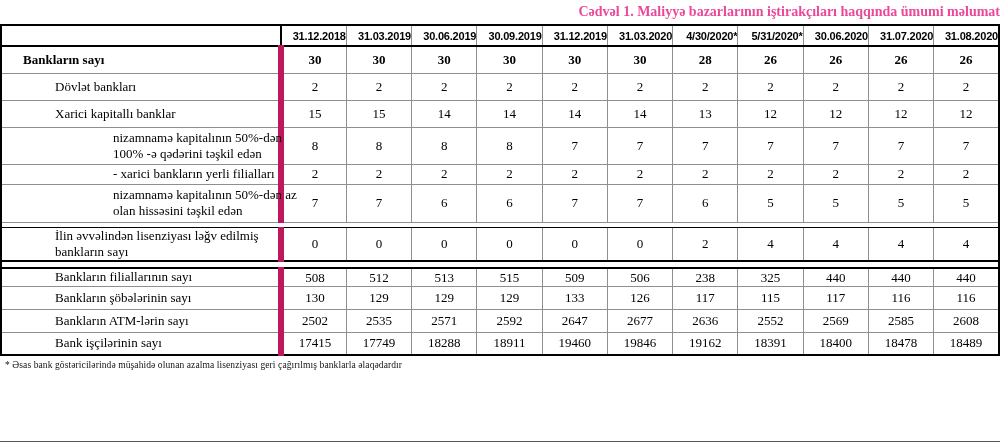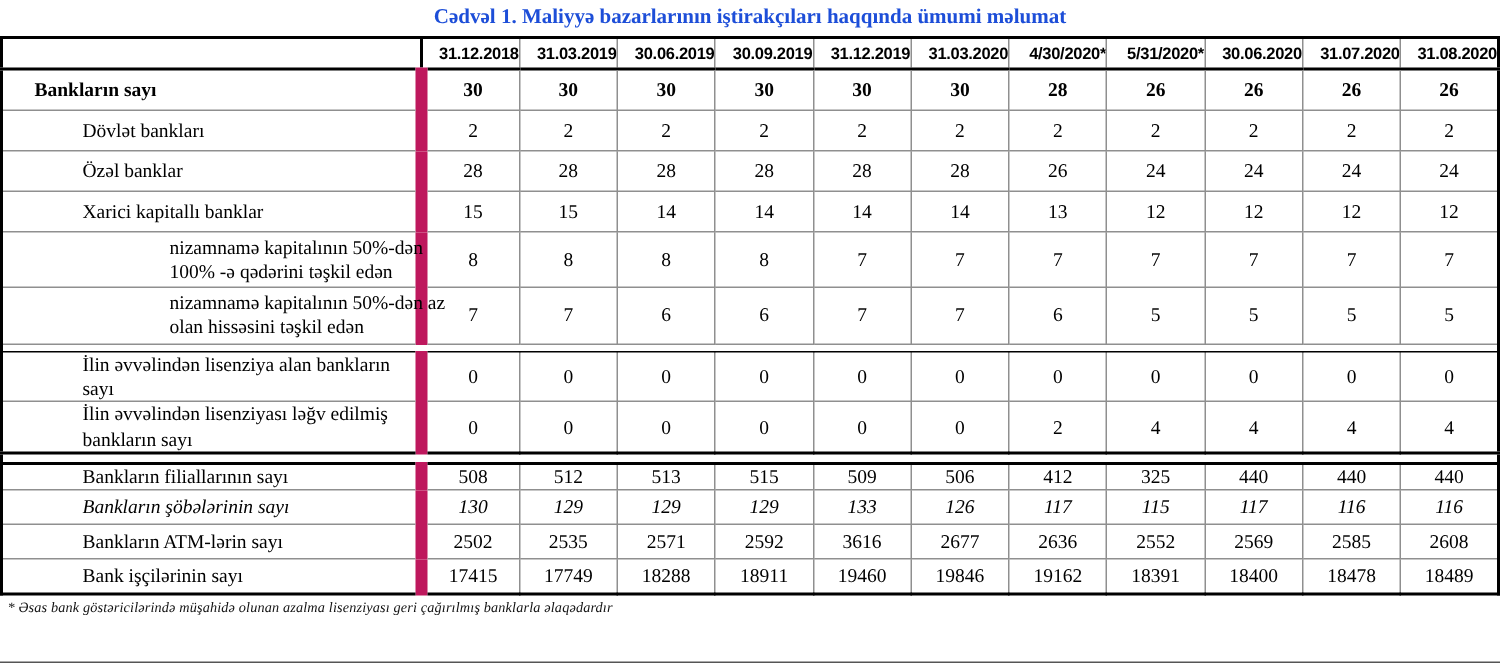--- a/index.html
+++ b/index.html
@@ -1,53 +1,53 @@
 <!DOCTYPE html>
 <html><head>
 <meta charset="utf-8">
 <style>
   html,body{margin:0;padding:0;}
   body{
     width:1000px;height:443px;background:#ffffff;position:relative;overflow:hidden;
     font-family:"Liberation Serif","DejaVu Serif",serif;color:#000;
   }
   .title{
-    text-align:center;font-weight:bold;font-size:14px;line-height:1.1;
-    padding:4px 0 5px 0;color:#1d4ed8;
+    text-align:right;font-weight:bold;font-size:14px;line-height:1.1;
+    padding:4px 0 5px 0;color:#ec4899;
   }
   table.main{
     border-collapse:collapse;table-layout:fixed;width:1000px;
     border:2px solid #000;
   }
   col.labcol{width:280px;}
   th,td{border:1px solid #8f8f8f;padding:0;vertical-align:middle;}
   thead th{
     border-bottom:2px solid #000;
     font-family:"Liberation Sans","DejaVu Sans",sans-serif;
     font-weight:bold;font-size:11px;letter-spacing:-0.2px;
     height:19px;text-align:right;white-space:nowrap;overflow:hidden;
   }
   th.corner{border-right:2px solid #000;}
   td.lab{
-    border-right:8px solid #be185d;font-size:13px;line-height:1.25;
+    border-right:6px solid #be185d;font-size:13px;line-height:1.25;
     text-align:left;
   }
   td.lab div{white-space:nowrap;}
   .ind1{padding-left:21px;}
   .ind2{padding-left:53px;}
   .ind3{padding-left:111px;}
   td.val{text-align:center;font-size:13px;}
   .b{font-weight:bold;}
   tr.sep td{
     border-left:none;border-right:none;background:#fff;
   }
   tr.sep.thin td{border-top:1px solid #000;border-bottom:1px solid #000;height:4px;}
   tr.sep.thick td{border-top:2px solid #000;border-bottom:2px solid #000;height:5px;}
   .footnote{
-    font-size:9.5px;color:#111;padding:4px 0 0 5px;letter-spacing:0.1px;font-style:italic;
+    font-size:9.5px;color:#111;padding:4px 0 0 5px;letter-spacing:0.1px;
   }
   .bottom-line{
     position:absolute;left:0;right:0;bottom:1px;border-top:1px solid #555;height:0;
   }
 </style>
 </head>
 <body>
 
 <div class="title">Cədvəl 1. Maliyyə bazarlarının iştirakçıları haqqında ümumi məlumat</div>
 
@@ -95,34 +95,20 @@
         <td class="val">2</td>
         <td class="val">2</td>
         <td class="val">2</td>
         <td class="val">2</td>
         <td class="val">2</td>
         <td class="val">2</td>
         <td class="val">2</td>
         <td class="val">2</td>
       </tr>
       <tr style="height: 27px;">
-        <td class="lab ind2">Özəl banklar</td>
-        <td class="val">28</td>
-        <td class="val">28</td>
-        <td class="val">28</td>
-        <td class="val">28</td>
-        <td class="val">28</td>
-        <td class="val">28</td>
-        <td class="val">26</td>
-        <td class="val">24</td>
-        <td class="val">24</td>
-        <td class="val">24</td>
-        <td class="val">24</td>
-      </tr>
-      <tr style="height: 27px;">
         <td class="lab ind2">Xarici kapitallı banklar</td>
         <td class="val">15</td>
         <td class="val">15</td>
         <td class="val">14</td>
         <td class="val">14</td>
         <td class="val">14</td>
         <td class="val">14</td>
         <td class="val">13</td>
         <td class="val">12</td>
         <td class="val">12</td>
@@ -139,56 +125,53 @@
         <td class="val">8</td>
         <td class="val">8</td>
         <td class="val">7</td>
         <td class="val">7</td>
         <td class="val">7</td>
         <td class="val">7</td>
         <td class="val">7</td>
         <td class="val">7</td>
         <td class="val">7</td>
       </tr>
+      <tr style="height: 20px;">
+        <td class="lab ind3">-  xarici bankların yerli filialları</td>
+        <td class="val">2</td>
+        <td class="val">2</td>
+        <td class="val">2</td>
+        <td class="val">2</td>
+        <td class="val">2</td>
+        <td class="val">2</td>
+        <td class="val">2</td>
+        <td class="val">2</td>
+        <td class="val">2</td>
+        <td class="val">2</td>
+        <td class="val">2</td>
+      </tr>
       <tr style="height: 38px;">
         <td class="lab ind3">
           <div>nizamnamə kapitalının 50%-dən az</div>
           <div>olan hissəsini  təşkil edən</div>
         </td>
         <td class="val">7</td>
         <td class="val">7</td>
         <td class="val">6</td>
         <td class="val">6</td>
         <td class="val">7</td>
         <td class="val">7</td>
         <td class="val">6</td>
         <td class="val">5</td>
         <td class="val">5</td>
         <td class="val">5</td>
         <td class="val">5</td>
       </tr>
       <tr class="sep thin" style="height: 4px;">
         <td colspan="12"></td>
-      </tr>
-      <tr style="height: 33px;">
-        <td class="lab ind2">
-          <div>İlin əvvəlindən lisenziya alan bankların</div>
-          <div>sayı</div>
-        </td>
-        <td class="val">0</td>
-        <td class="val">0</td>
-        <td class="val">0</td>
-        <td class="val">0</td>
-        <td class="val">0</td>
-        <td class="val">0</td>
-        <td class="val">0</td>
-        <td class="val">0</td>
-        <td class="val">0</td>
-        <td class="val">0</td>
-        <td class="val">0</td>
       </tr>
       <tr style="height: 32px;">
         <td class="lab ind2">
           <div>İlin əvvəlindən lisenziyası ləğv edilmiş</div>
           <div>bankların sayı</div>
         </td>
         <td class="val">0</td>
         <td class="val">0</td>
         <td class="val">0</td>
         <td class="val">0</td>
@@ -204,47 +187,47 @@
         <td colspan="12"></td>
       </tr>
       <tr style="height: 16px;">
         <td class="lab ind2">Bankların filiallarının sayı</td>
         <td class="val">508</td>
         <td class="val">512</td>
         <td class="val">513</td>
         <td class="val">515</td>
         <td class="val">509</td>
         <td class="val">506</td>
-        <td class="val">412</td>
+        <td class="val">238</td>
         <td class="val">325</td>
         <td class="val">440</td>
         <td class="val">440</td>
         <td class="val">440</td>
       </tr>
-      <tr style="height: 23px; font-style: italic;">
+      <tr style="height: 23px;">
         <td class="lab ind2">Bankların şöbələrinin sayı</td>
         <td class="val">130</td>
         <td class="val">129</td>
         <td class="val">129</td>
         <td class="val">129</td>
         <td class="val">133</td>
         <td class="val">126</td>
         <td class="val">117</td>
         <td class="val">115</td>
         <td class="val">117</td>
         <td class="val">116</td>
         <td class="val">116</td>
       </tr>
       <tr style="height: 23px;">
         <td class="lab ind2">Bankların ATM-lərin sayı</td>
         <td class="val">2502</td>
         <td class="val">2535</td>
         <td class="val">2571</td>
         <td class="val">2592</td>
-        <td class="val">3616</td>
+        <td class="val">2647</td>
         <td class="val">2677</td>
         <td class="val">2636</td>
         <td class="val">2552</td>
         <td class="val">2569</td>
         <td class="val">2585</td>
         <td class="val">2608</td>
       </tr>
       <tr style="height: 23px;">
         <td class="lab ind2">Bank işçilərinin sayı</td>
         <td class="val">17415</td>

